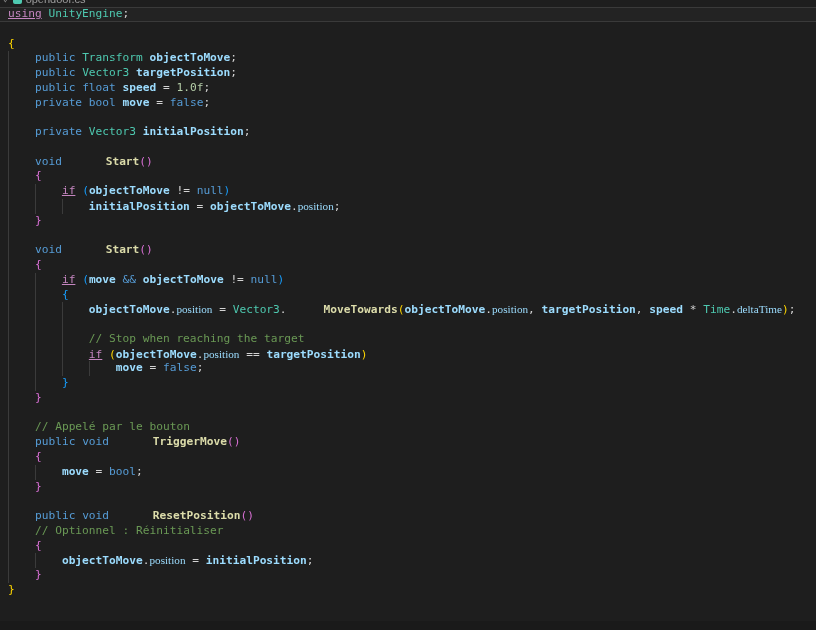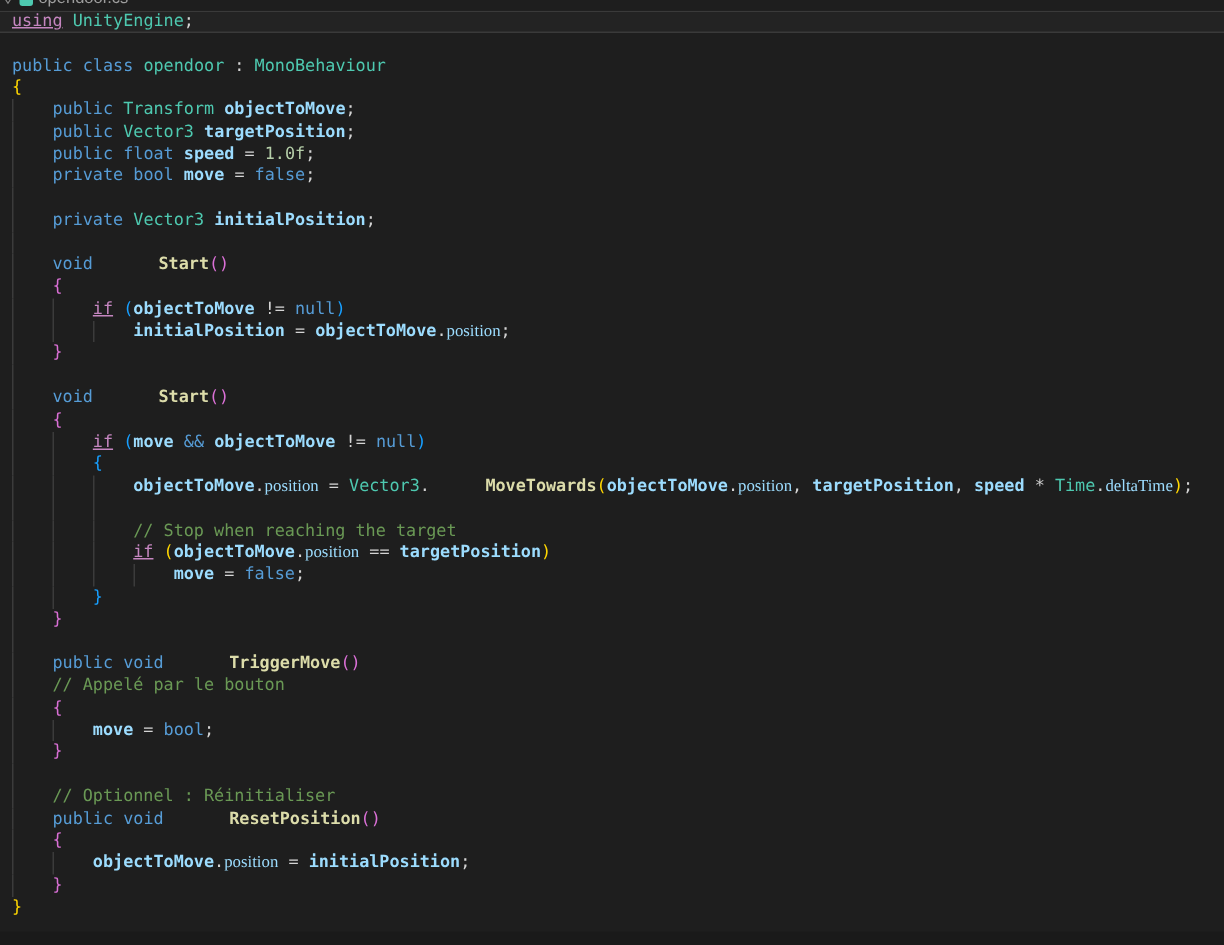--- a/index.html
+++ b/index.html
@@ -47,21 +47,20 @@
     <div class="crumb-inner">
       <span class="crumb-chevron">⌄</span>
       <span class="cs-icon"></span>
       <span class="crumb-label">opendoor.cs</span>
     </div>
   </div>
 
   <div class="code-area">
       <div class="line hl"><span class="code"><span class="tk-k1">using</span><span class="tk-pl"> </span><span class="tk-ty">UnityEngine</span><span class="tk-pl">;</span></span></div>
       <div class="line"><span class="code"></span></div>
-      <div class="line"><span class="code"><span class="tk-k2">public</span><span class="tk-pl"> </span><span class="tk-k2">class</span><span class="tk-pl"> </span><span class="tk-ty">opendoor</span><span class="tk-pl"> : </span><span class="tk-ty">MonoBehaviour</span></span></div>
       <div class="line"><span class="code"><span class="tk-b1">{</span></span></div>
       <div class="line"><span class="guide" style="left: 8px;"></span><span class="code"><span class="tk-pl">    </span><span class="tk-k2">public</span><span class="tk-pl"> </span><span class="tk-ty">Transform</span><span class="tk-pl"> </span><span class="tk-fd">objectToMove</span><span class="tk-pl">;</span></span></div>
       <div class="line"><span class="guide" style="left: 8px;"></span><span class="code"><span class="tk-pl">    </span><span class="tk-k2">public</span><span class="tk-pl"> </span><span class="tk-ty">Vector3</span><span class="tk-pl"> </span><span class="tk-fd">targetPosition</span><span class="tk-pl">;</span></span></div>
       <div class="line"><span class="guide" style="left: 8px;"></span><span class="code"><span class="tk-pl">    </span><span class="tk-k2">public</span><span class="tk-pl"> </span><span class="tk-k2">float</span><span class="tk-pl"> </span><span class="tk-fd">speed</span><span class="tk-pl"> = </span><span class="tk-nu">1.0f</span><span class="tk-pl">;</span></span></div>
       <div class="line"><span class="guide" style="left: 8px;"></span><span class="code"><span class="tk-pl">    </span><span class="tk-k2">private</span><span class="tk-pl"> </span><span class="tk-k2">bool</span><span class="tk-pl"> </span><span class="tk-fd">move</span><span class="tk-pl"> = </span><span class="tk-k2">false</span><span class="tk-pl">;</span></span></div>
       <div class="line"><span class="guide" style="left: 8px;"></span><span class="code"></span></div>
       <div class="line"><span class="guide" style="left: 8px;"></span><span class="code"><span class="tk-pl">    </span><span class="tk-k2">private</span><span class="tk-pl"> </span><span class="tk-ty">Vector3</span><span class="tk-pl"> </span><span class="tk-fd">initialPosition</span><span class="tk-pl">;</span></span></div>
       <div class="line"><span class="guide" style="left: 8px;"></span><span class="code"></span></div>
       <div class="line"><span class="guide" style="left: 8px;"></span><span class="code"><span class="tk-pl">    </span><span class="tk-k2">void</span><span class="tk-pl"> </span><span class="tk-me">Start</span><span class="tk-b2">()</span></span></div>
       <div class="line"><span class="guide" style="left: 8px;"></span><span class="code"><span class="tk-pl">    </span><span class="tk-b2">{</span></span></div>
@@ -74,28 +73,28 @@
       <div class="line"><span class="guide" style="left: 8px;"></span><span class="guide" style="left: 34.98px;"></span><span class="code"><span class="tk-pl">        </span><span class="tk-k1">if</span><span class="tk-pl"> </span><span class="tk-b3">(</span><span class="tk-fd">move</span><span class="tk-pl"> </span><span class="tk-k2">&amp;&amp;</span><span class="tk-pl"> </span><span class="tk-fd">objectToMove</span><span class="tk-pl"> != </span><span class="tk-k2">null</span><span class="tk-b3">)</span></span></div>
       <div class="line"><span class="guide" style="left: 8px;"></span><span class="guide" style="left: 34.98px;"></span><span class="code"><span class="tk-pl">        </span><span class="tk-b3">{</span></span></div>
       <div class="line"><span class="guide" style="left: 8px;"></span><span class="guide" style="left: 34.98px;"></span><span class="guide" style="left: 61.96px;"></span><span class="code"><span class="tk-pl">            </span><span class="tk-fd">objectToMove</span><span class="tk-pl">.</span><span class="tk-pr">position</span><span class="tk-pl"> = </span><span class="tk-ty">Vector3</span><span class="tk-pl">.</span><span class="tk-me">MoveTowards</span><span class="tk-b1">(</span><span class="tk-fd">objectToMove</span><span class="tk-pl">.</span><span class="tk-pr">position</span><span class="tk-pl">, </span><span class="tk-fd">targetPosition</span><span class="tk-pl">, </span><span class="tk-fd">speed</span><span class="tk-pl"> * </span><span class="tk-ty">Time</span><span class="tk-pl">.</span><span class="tk-pr">deltaTime</span><span class="tk-b1">)</span><span class="tk-pl">;</span></span></div>
       <div class="line"><span class="guide" style="left: 8px;"></span><span class="guide" style="left: 34.98px;"></span><span class="guide" style="left: 61.96px;"></span><span class="code"></span></div>
       <div class="line"><span class="guide" style="left: 8px;"></span><span class="guide" style="left: 34.98px;"></span><span class="guide" style="left: 61.96px;"></span><span class="code"><span class="tk-pl">            </span><span class="tk-co">// Stop when reaching the target</span></span></div>
       <div class="line"><span class="guide" style="left: 8px;"></span><span class="guide" style="left: 34.98px;"></span><span class="guide" style="left: 61.96px;"></span><span class="code"><span class="tk-pl">            </span><span class="tk-k1">if</span><span class="tk-pl"> </span><span class="tk-b1">(</span><span class="tk-fd">objectToMove</span><span class="tk-pl">.</span><span class="tk-pr">position</span><span class="tk-pl"> == </span><span class="tk-fd">targetPosition</span><span class="tk-b1">)</span></span></div>
       <div class="line"><span class="guide" style="left: 8px;"></span><span class="guide" style="left: 34.98px;"></span><span class="guide" style="left: 61.96px;"></span><span class="guide" style="left: 88.94px;"></span><span class="code"><span class="tk-pl">                </span><span class="tk-fd">move</span><span class="tk-pl"> = </span><span class="tk-k2">false</span><span class="tk-pl">;</span></span></div>
       <div class="line"><span class="guide" style="left: 8px;"></span><span class="guide" style="left: 34.98px;"></span><span class="code"><span class="tk-pl">        </span><span class="tk-b3">}</span></span></div>
       <div class="line"><span class="guide" style="left: 8px;"></span><span class="code"><span class="tk-pl">    </span><span class="tk-b2">}</span></span></div>
       <div class="line"><span class="guide" style="left: 8px;"></span><span class="code"></span></div>
+      <div class="line"><span class="guide" style="left: 8px;"></span><span class="code"><span class="tk-pl">    </span><span class="tk-co">// Appelé par le bouton</span></span></div>
       <div class="line"><span class="guide" style="left: 8px;"></span><span class="code"><span class="tk-pl">    </span><span class="tk-k2">public</span><span class="tk-pl"> </span><span class="tk-k2">void</span><span class="tk-pl"> </span><span class="tk-me">TriggerMove</span><span class="tk-b2">()</span></span></div>
-      <div class="line"><span class="guide" style="left: 8px;"></span><span class="code"><span class="tk-pl">    </span><span class="tk-co">// Appelé par le bouton</span></span></div>
       <div class="line"><span class="guide" style="left: 8px;"></span><span class="code"><span class="tk-pl">    </span><span class="tk-b2">{</span></span></div>
       <div class="line"><span class="guide" style="left: 8px;"></span><span class="guide" style="left: 34.98px;"></span><span class="code"><span class="tk-pl">        </span><span class="tk-fd">move</span><span class="tk-pl"> = </span><span class="tk-k2">bool</span><span class="tk-pl">;</span></span></div>
       <div class="line"><span class="guide" style="left: 8px;"></span><span class="code"><span class="tk-pl">    </span><span class="tk-b2">}</span></span></div>
       <div class="line"><span class="guide" style="left: 8px;"></span><span class="code"></span></div>
+      <div class="line"><span class="guide" style="left: 8px;"></span><span class="code"><span class="tk-pl">    </span><span class="tk-k2">public</span><span class="tk-pl"> </span><span class="tk-k2">void</span><span class="tk-pl"> </span><span class="tk-me">ResetPosition</span><span class="tk-b2">()</span></span></div>
       <div class="line"><span class="guide" style="left: 8px;"></span><span class="code"><span class="tk-pl">    </span><span class="tk-co">// Optionnel : Réinitialiser</span></span></div>
-      <div class="line"><span class="guide" style="left: 8px;"></span><span class="code"><span class="tk-pl">    </span><span class="tk-k2">public</span><span class="tk-pl"> </span><span class="tk-k2">void</span><span class="tk-pl"> </span><span class="tk-me">ResetPosition</span><span class="tk-b2">()</span></span></div>
       <div class="line"><span class="guide" style="left: 8px;"></span><span class="code"><span class="tk-pl">    </span><span class="tk-b2">{</span></span></div>
       <div class="line"><span class="guide" style="left: 8px;"></span><span class="guide" style="left: 34.98px;"></span><span class="code"><span class="tk-pl">        </span><span class="tk-fd">objectToMove</span><span class="tk-pl">.</span><span class="tk-pr">position</span><span class="tk-pl"> = </span><span class="tk-fd">initialPosition</span><span class="tk-pl">;</span></span></div>
       <div class="line"><span class="guide" style="left: 8px;"></span><span class="code"><span class="tk-pl">    </span><span class="tk-b2">}</span></span></div>
       <div class="line"><span class="code"><span class="tk-b1">}</span></span></div>
     </div>
 
   <div class="scroll-track"></div>
 
 </div>
 

